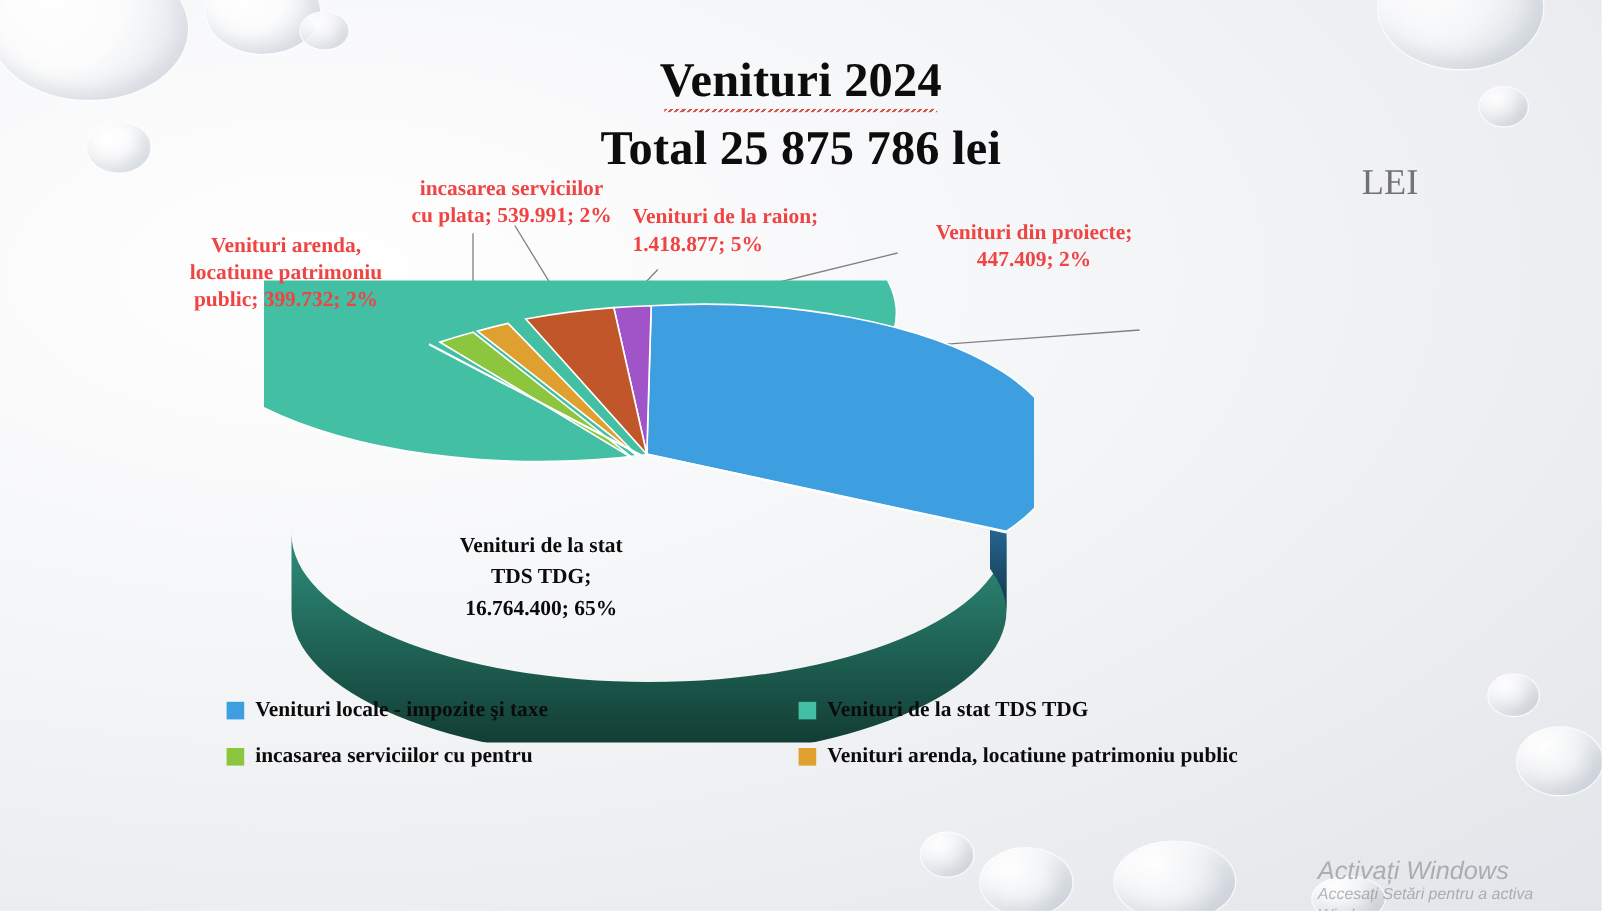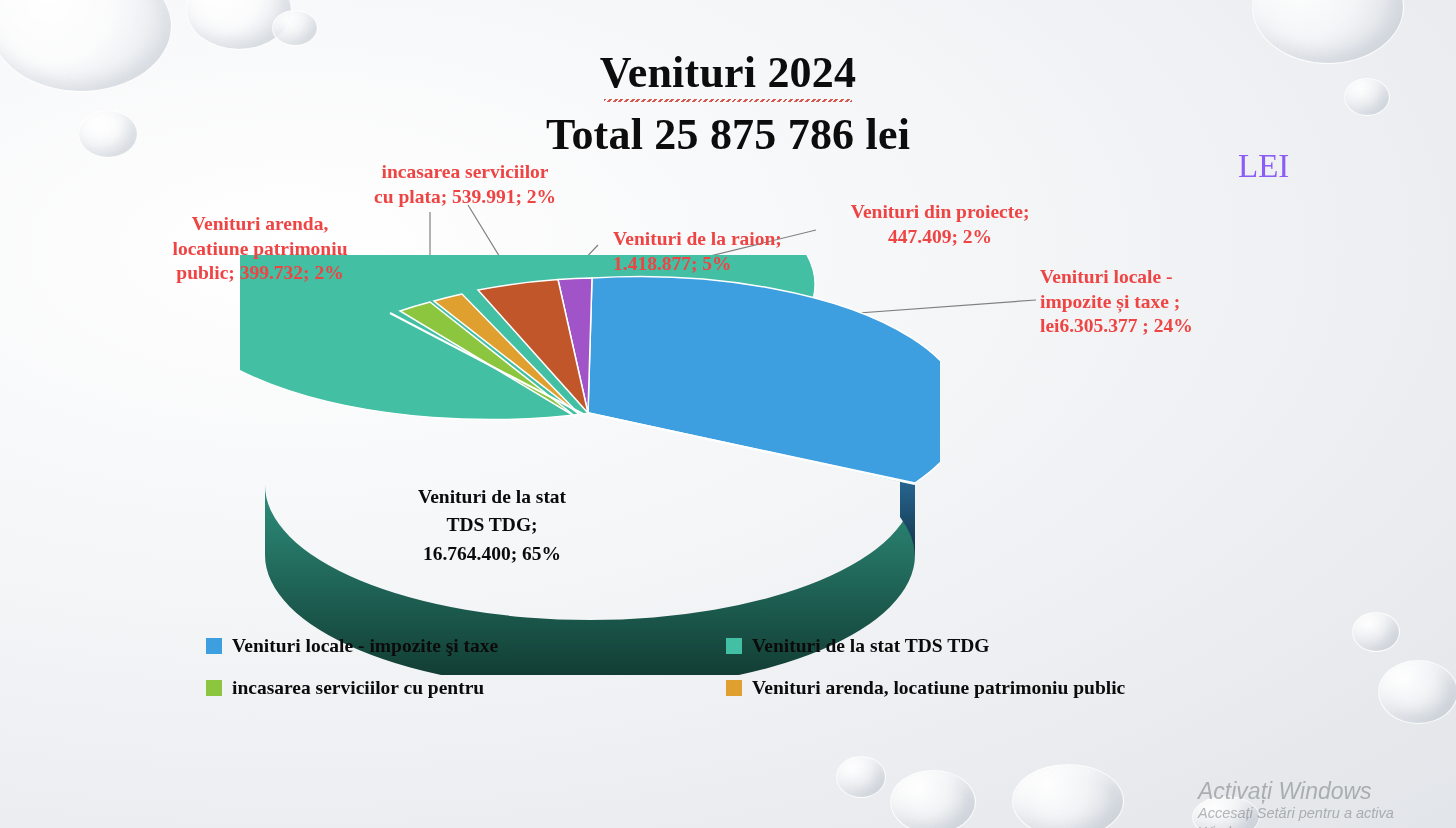--- a/index.html
+++ b/index.html
@@ -53,35 +53,35 @@
     bottom: 2px;
     height: 3px;
     background-image: repeating-linear-gradient(135deg, #d23b2f 0 2px, transparent 2px 4px);
     opacity: 0.85;
   }
   .lei-label {
     position: absolute;
     top: 148px;
     left: 1238px;
     font-size: 33px;
-    color: #8b5cf6;
+    color: #737373;
     font-family: "Liberation Serif", serif;
   }
   
   .callout {
     position: absolute;
     font-weight: bold;
     font-size: 19.5px;
     line-height: 1.26;
     color: #ef4444;
     white-space: pre-line;
   }
   #cal-servicii { top: 160px; left: 345px; text-align: center; width: 240px; }
   #cal-arenda   { top: 212px; left: 140px; text-align: center; width: 240px; }
-  #cal-raion    { top: 186px; left: 613px; text-align: left;  width: 230px; margin-top: 41px; }
+  #cal-raion    { top: 186px; left: 575px; text-align: left;  width: 230px; }
   #cal-proiecte { top: 200px; left: 815px; text-align: center; width: 250px; }
   #cal-locale   { top: 265px; left: 1040px; text-align: left;  width: 250px; }
   
   .inner-label {
     position: absolute;
     top: 483px;
     left: 382px;
     width: 220px;
     text-align: center;
     font-weight: bold;
@@ -217,23 +217,20 @@
 
   <div class="callout" id="cal-servicii">incasarea serviciilor
 cu plata; 539.991; 2%</div>
   <div class="callout" id="cal-arenda">Venituri arenda,
 locatiune patrimoniu
 public; 399.732; 2%</div>
   <div class="callout" id="cal-raion">Venituri de la raion;
 1.418.877; 5%</div>
   <div class="callout" id="cal-proiecte">Venituri  din proiecte;
 447.409; 2%</div>
-  <div class="callout" id="cal-locale">Venituri locale -
-impozite și taxe ;
-lei6.305.377 ; 24%</div>
   <div class="inner-label">Venituri de la stat
 TDS TDG;
 16.764.400; 65%</div>
 
   <div class="legend">
     <div class="legend-item">
       <span class="legend-swatch" style="background:#3d9fe0"></span>
       <span>Venituri locale -  impozite şi taxe</span>
     </div>
     <div class="legend-item">

